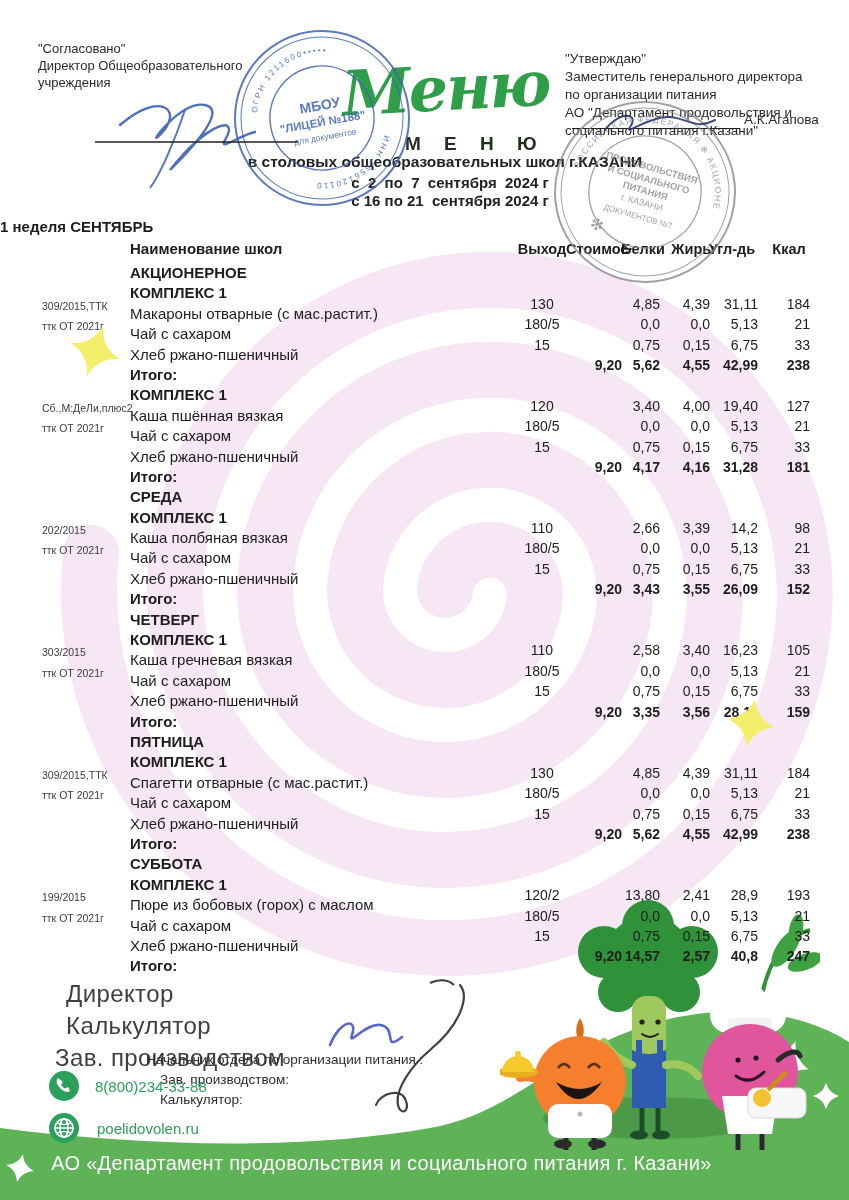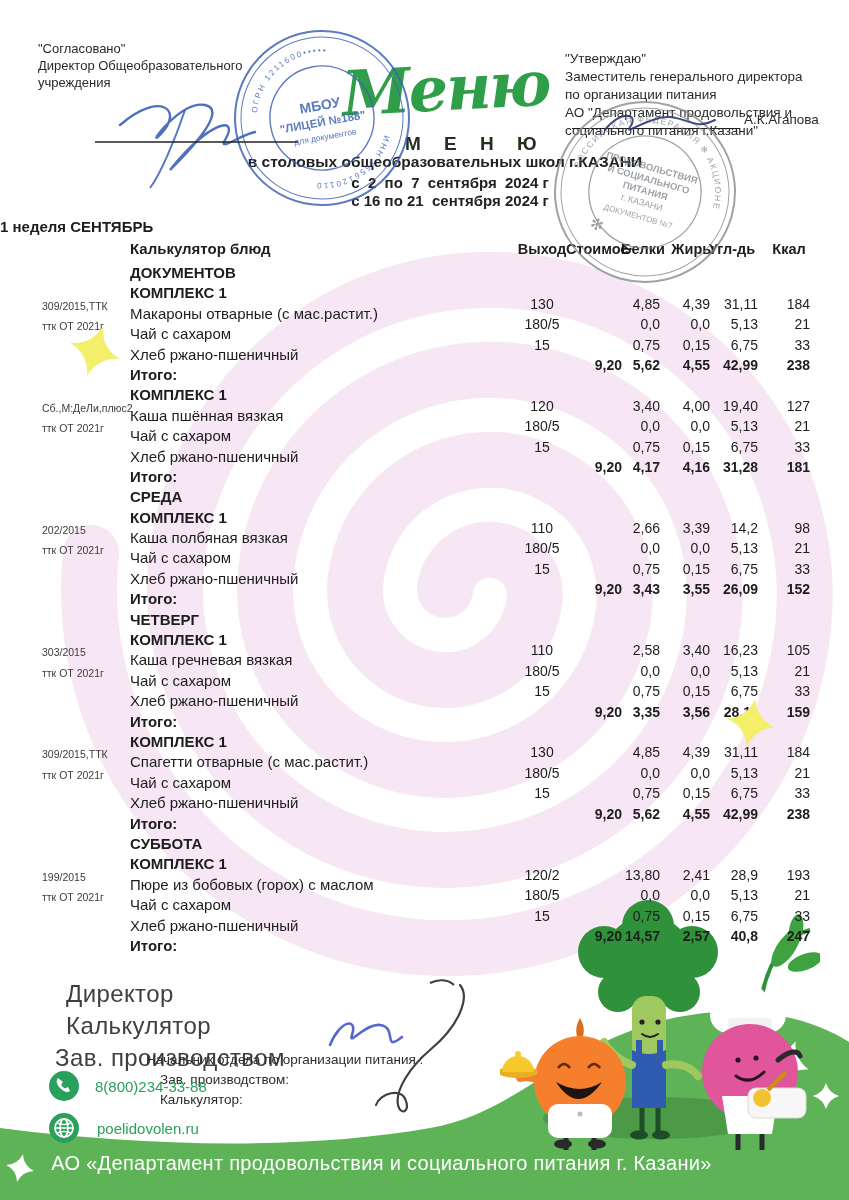--- a/index.html
+++ b/index.html
@@ -120,32 +120,32 @@
     <line x1="5" y1="62" x2="208" y2="62" stroke="#222" stroke-width="1.6"></line>
   </svg>
   <svg class="abs z4" style="left:595px;top:105px;" width="140" height="40" viewBox="0 0 140 40">
     <path d="M10,25 C25,5 45,8 35,22 C28,32 55,10 75,12 C95,14 100,25 120,15" fill="none" stroke="#2c3a6e" stroke-width="2" stroke-linecap="round" opacity="0.9"></path>
   </svg>
 
   <div class="menu-table z2">
     <div class="week">1 неделя СЕНТЯБРЬ</div>
 
     <div class="trow hrow">
-      <span class="name b">Калькулятор блюд</span>
+      <span class="name b">Наименование школ</span>
       <span class="c hd col-out">Выход</span>
       <span class="c hd col-cost">Стоимос·</span>
       <span class="c hd col-prot">Белки</span>
       <span class="c hd col-fat">Жиры</span>
       <span class="c hd col-carb">Угл-дь</span>
       <span class="c hd col-kcal">Ккал</span>
     </div>
 
     <div>
       <div class="trow">
-          <span class="name b">ДОКУМЕНТОВ</span>
+          <span class="name b">АКЦИОНЕРНОЕ</span>
         </div>
       <div class="trow">
           <span class="name b">КОМПЛЕКС 1</span>
         </div>
       <div class="trow">
         <span class="code">309/2015,ТТК</span>
         <span class="name">Макароны отварные (с мас.растит.)</span>
         <span class="c v col-out">130</span>
         <span class="c v col-prot">4,85</span>
         <span class="c v col-fat">4,39</span>
@@ -299,20 +299,23 @@
         <span class="name b">Итого:</span>
         <span class="c v b col-cost">9,20</span>
         <span class="c v b col-prot">3,35</span>
         <span class="c v b col-fat">3,56</span>
         <span class="c v b col-carb">28,11</span>
         <span class="c v b col-kcal">159</span>
       </div>
     </div>
 
     <div>
+      <div class="trow">
+          <span class="name b">ПЯТНИЦА</span>
+        </div>
       <div class="trow">
           <span class="name b">КОМПЛЕКС 1</span>
         </div>
       <div class="trow">
         <span class="code">309/2015,ТТК</span>
         <span class="name">Спагетти отварные (с мас.растит.)</span>
         <span class="c v col-out">130</span>
         <span class="c v col-prot">4,85</span>
         <span class="c v col-fat">4,39</span>
         <span class="c v col-carb">31,11</span>

